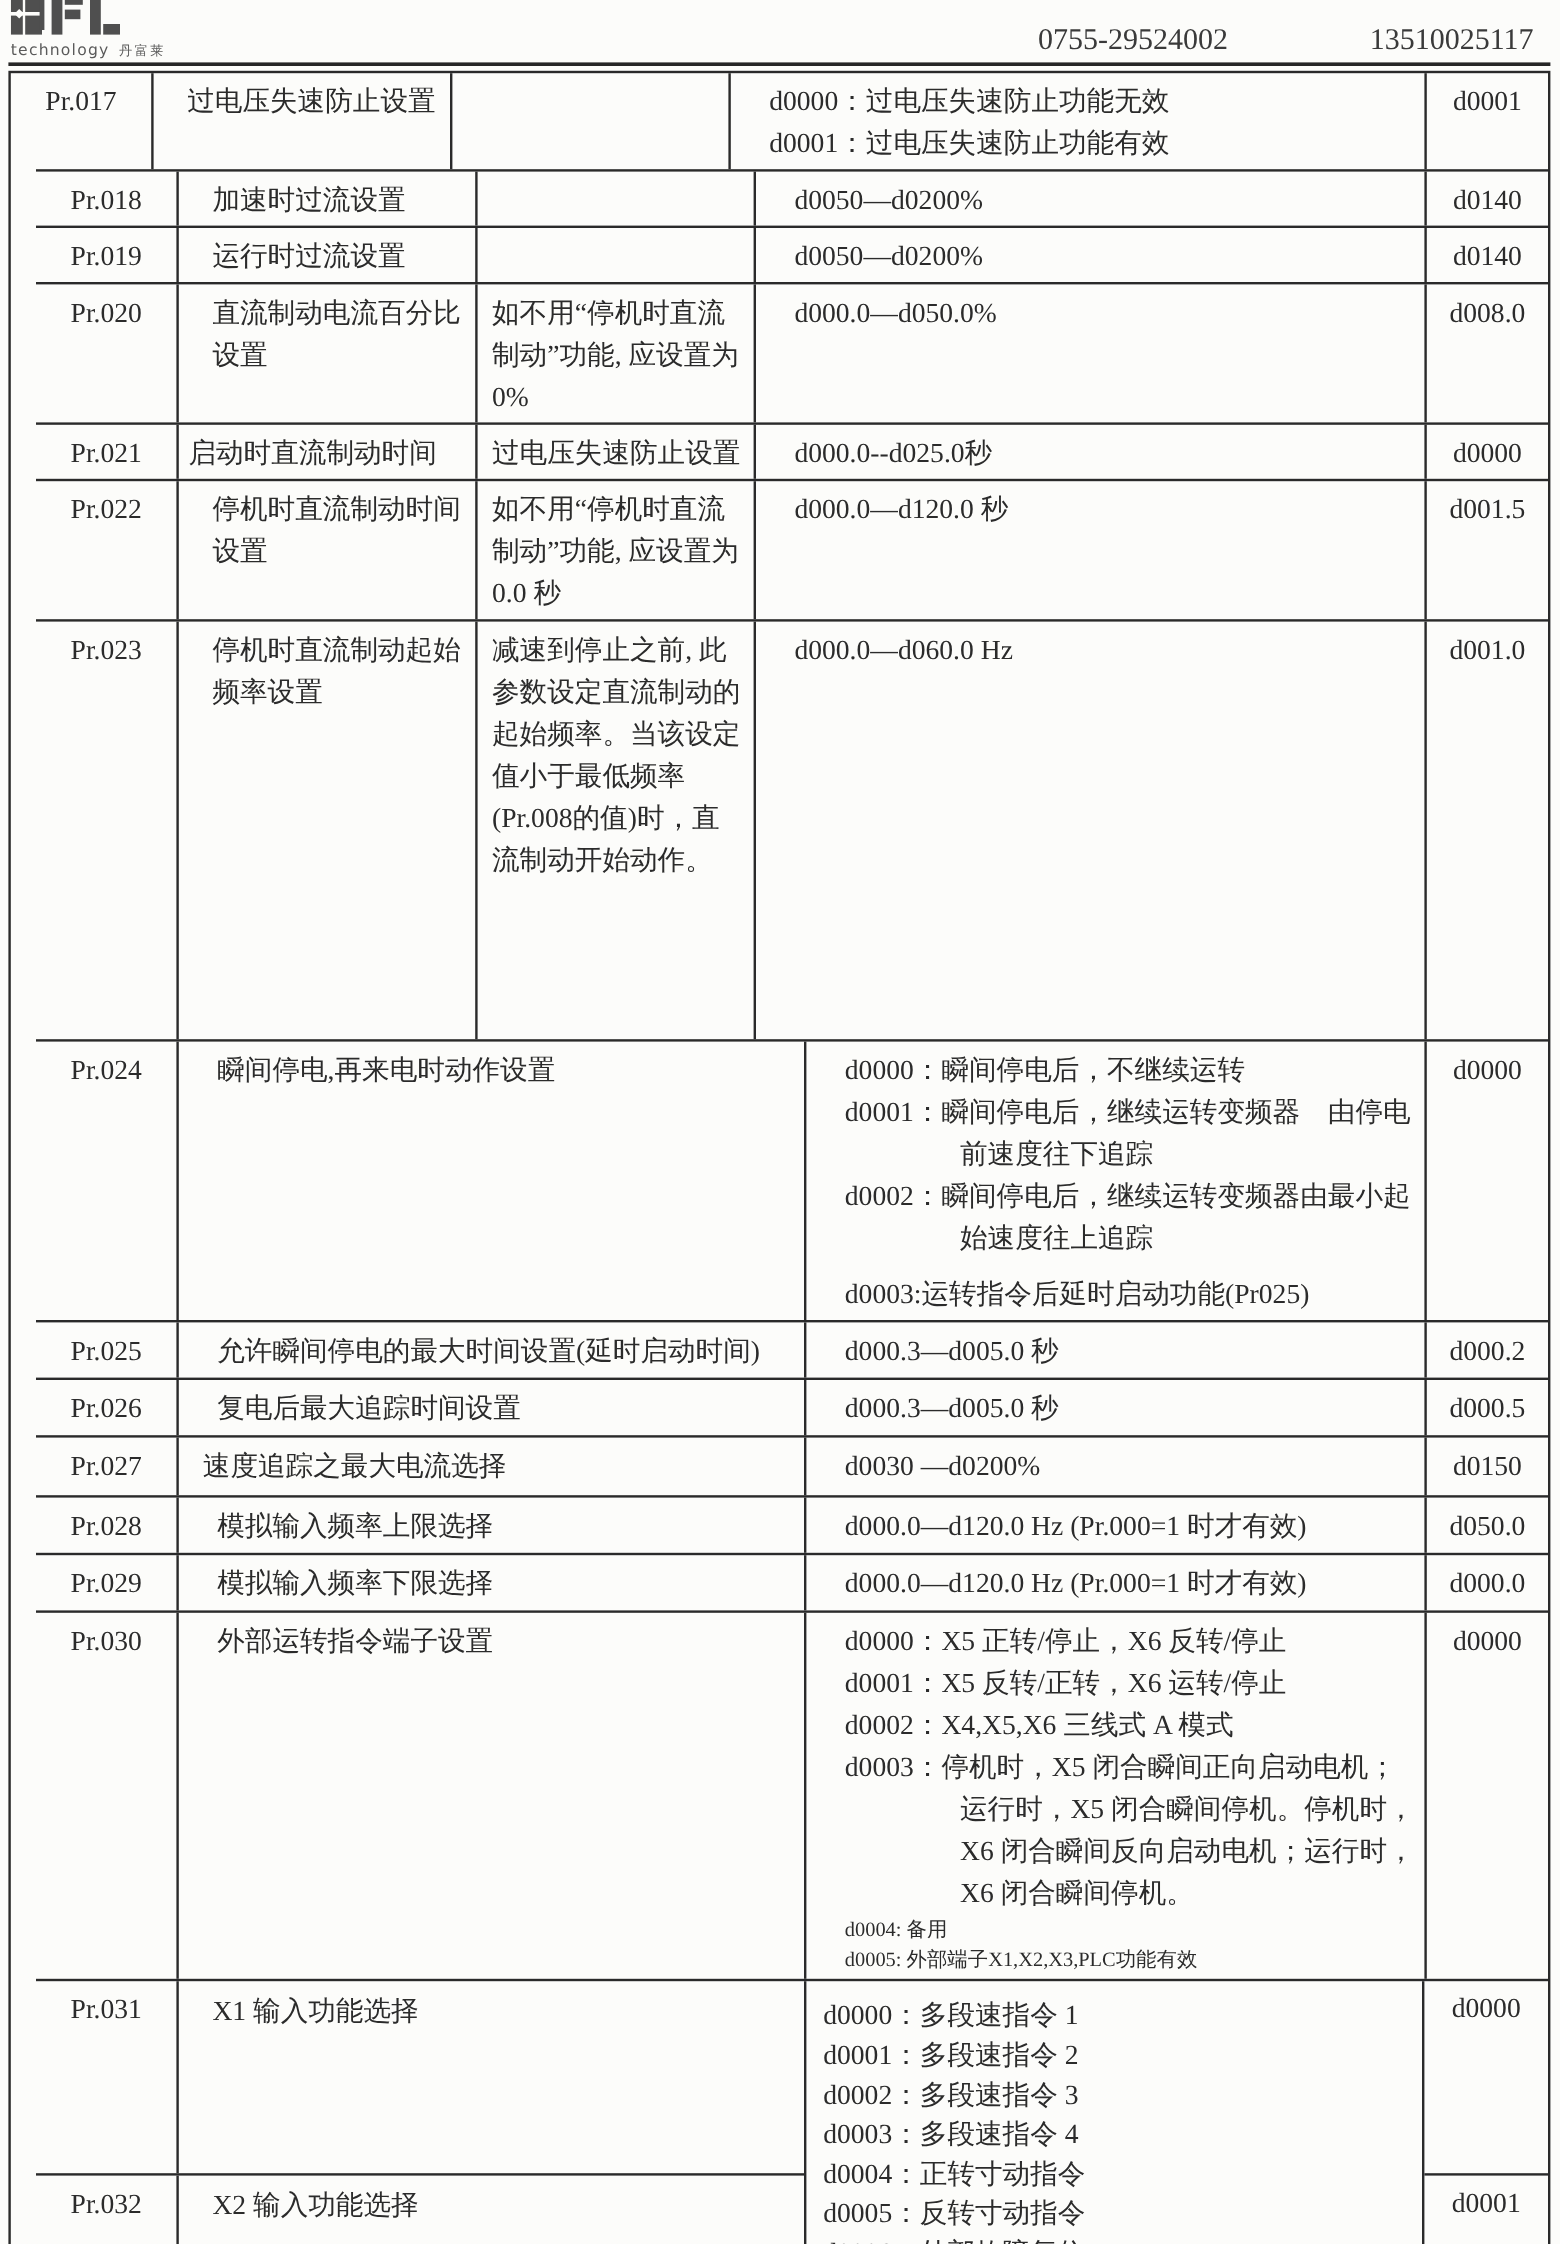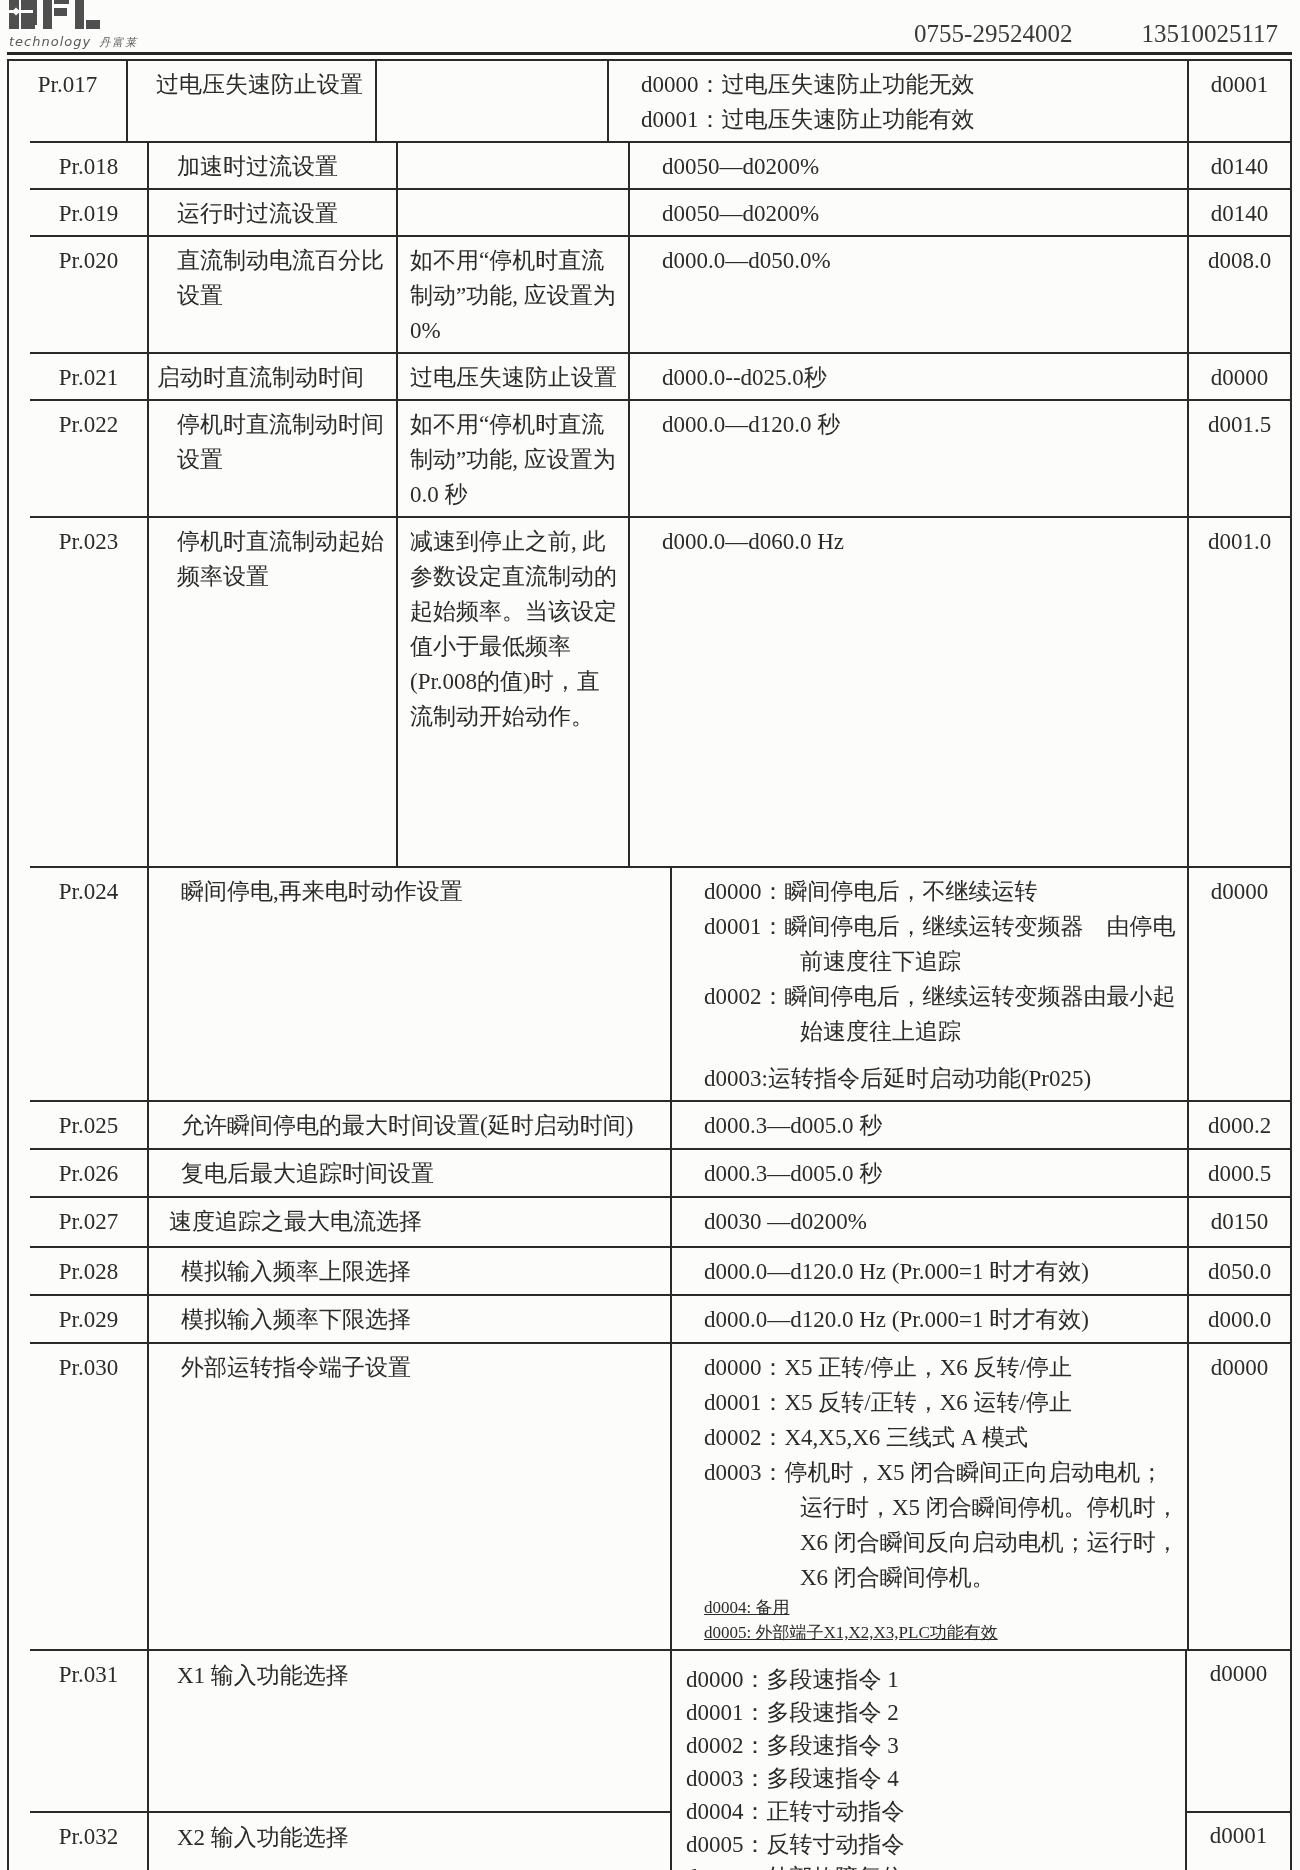--- a/index.html
+++ b/index.html
@@ -12,38 +12,38 @@
   body{
     width:1300px;height:1870px;overflow:hidden;
     background:var(--paper);color:var(--ink);
     font-family:"Liberation Serif","DejaVu Serif",serif;
   }
   .page{padding:0 8px 0 7px;box-sizing:border-box;}
 
   
   .hdr{display:flex;justify-content:space-between;align-items:flex-end;height:50px;}
   .logo-wrap{padding-left:2px;}
-  .logo-sub{font-family:"DejaVu Sans","Liberation Sans",sans-serif;font-size:13px;color:#5a5a5a;letter-spacing:1px;margin-top:1px;font-style:italic;}
+  .logo-sub{font-family:"DejaVu Sans","Liberation Sans",sans-serif;font-size:13px;color:#5a5a5a;letter-spacing:1px;margin-top:1px;}
   .logo-sub .cjk{font-size:11px;letter-spacing:2px;margin-left:8px;}
-  .phones{display:flex;gap:69px;font-size:25px;color:#3a3a3a;padding-right:14px;padding-bottom:2px;}
+  .phones{display:flex;gap:118px;font-size:25px;color:#3a3a3a;padding-right:14px;padding-bottom:2px;}
   .hdr-rule{border-top:3px solid #262626;margin-top:2px;}
 
   
   .ptable{border:2px solid var(--border);border-top-width:2px;margin-top:4px;font-size:23px;}
   .trow{display:flex;align-items:stretch;box-sizing:border-box;}
   .trow + .trow, .xblock{border-top:2px solid var(--border);margin-left:21px;}
   .cell{box-sizing:border-box;padding:6px 8px 4px 12px;line-height:35px;}
   .c-id{width:117px;flex:none;text-align:center;padding-left:4px;padding-right:4px;}
   .c-name{width:249px;flex:none;border-left:2px solid var(--border);padding-left:28px;}
   .c-name.wide{width:523px;}
   .c-note{width:232px;flex:none;border-left:2px solid var(--border);padding-left:12px;}
   .c-range{flex:1;border-left:2px solid var(--border);padding-left:32px;}
   .c-def{width:103px;flex:none;border-left:2px solid var(--border);text-align:center;padding-left:4px;padding-right:4px;}
   .opt{padding-left:96px;text-indent:-96px;line-height:35px;}
-  .opt.small{font-size:17px;line-height:25px;padding-left:72px;text-indent:-72px;text-decoration:underline;}
+  .opt.small{font-size:17px;line-height:25px;padding-left:72px;text-indent:-72px;}
   .opt.gap-top{margin-top:12px;}
 
   
   .xblock{display:flex;align-items:stretch;}
   .x-left{width:640px;flex:none;display:flex;flex-direction:column;}
   .x-subrow{display:flex;box-sizing:border-box;}
   .x-subrow + .x-subrow{border-top:2px solid var(--border);}
   .x-name{flex:1;border-left:2px solid var(--border);box-sizing:border-box;padding:8px 8px 4px 28px;line-height:33px;}
   .x-options{flex:1;border-left:2px solid var(--border);box-sizing:border-box;padding:12px 8px 4px 14px;}
   .x-options .opt{line-height:33px;}

